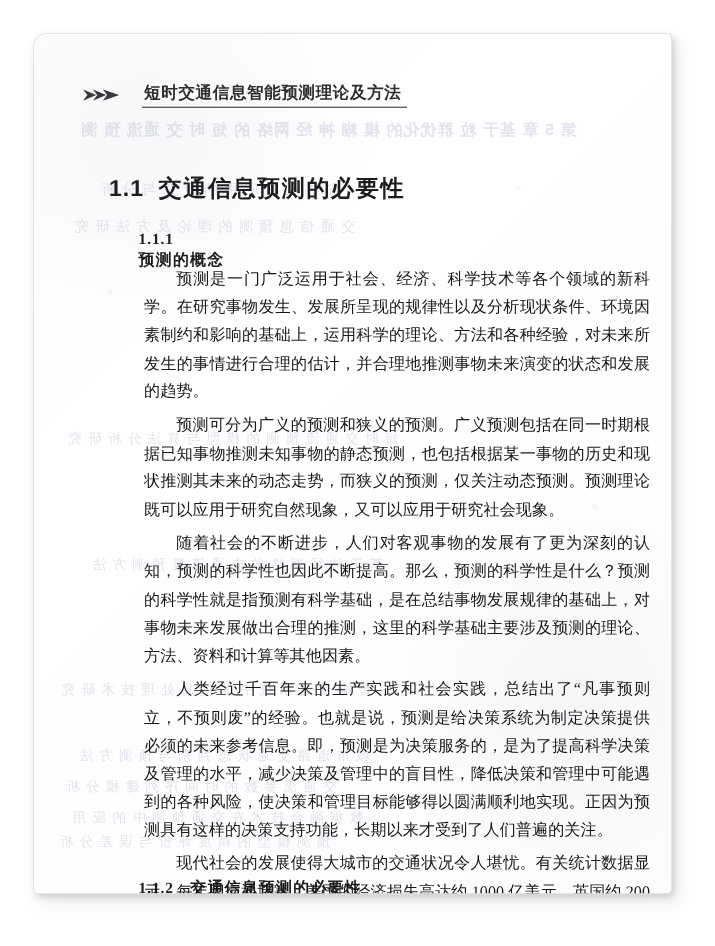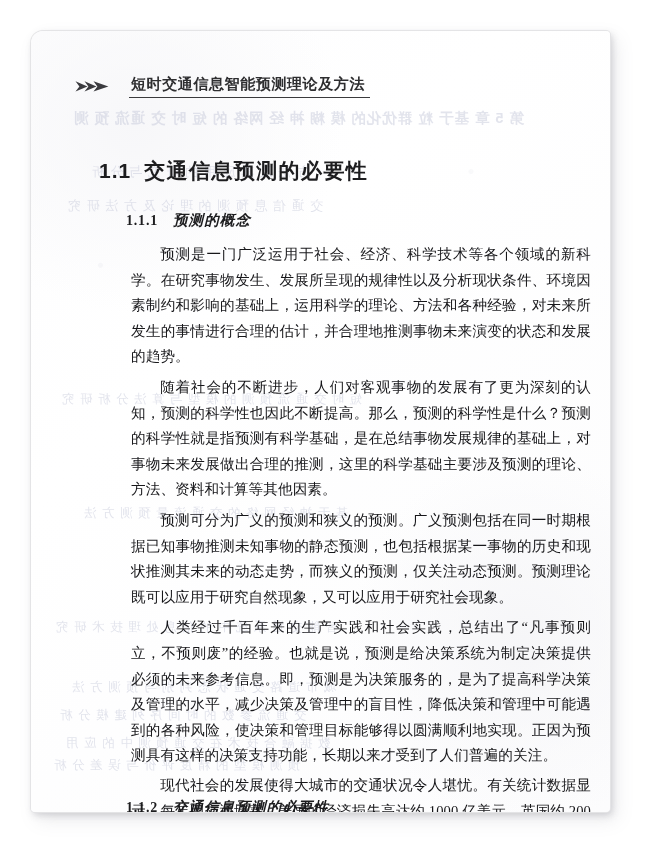--- a/index.html
+++ b/index.html
@@ -127,23 +127,22 @@
     color: #1d1d1f;
     letter-spacing: 0.8px;
     margin-right: 15px;
   }
   .subsection-title {
     font-family: "Liberation Sans", "DejaVu Sans", sans-serif;
     font-size: 14.5px;
     font-weight: 700;
     color: #1d1d1f;
     letter-spacing: 1.1px;
-    font-style: italic;
-  }
-  #subsection-1 { top: 180px; }
+  }
+  #subsection-1 { top: 180px; flex-direction: column; }
   #subsection-2 { top: 747px; margin-top: 20px; }
 
   
   .body-block {
     position: absolute;
     left: 95px;
     width: 470px;
     font-family: "Liberation Serif", "DejaVu Serif", serif;
     font-size: 14.6px;
     line-height: 25.6px;
@@ -198,22 +197,22 @@
     <span id="section-title">交通信息预测的必要性</span>
   </div>
 
   <div class="subsection-heading" id="subsection-1">
     <span class="subsection-number">1.1.1</span>
     <span class="subsection-title">预测的概念</span>
   </div>
 
   <div class="body-block" id="body-top">
     <p>预测是一门广泛运用于社会、经济、科学技术等各个领域的新科学。在研究事物发生、发展所呈现的规律性以及分析现状条件、环境因素制约和影响的基础上，运用科学的理论、方法和各种经验，对未来所发生的事情进行合理的估计，并合理地推测事物未来演变的状态和发展的趋势。</p>
+    <p>预测可分为广义的预测和狭义的预测。广义预测包括在同一时期根据已知事物推测未知事物的静态预测，也包括根据某一事物的历史和现状推测其未来的动态走势，而狭义的预测，仅关注动态预测。预测理论既可以应用于研究自然现象，又可以应用于研究社会现象。</p>
     <p>随着社会的不断进步，人们对客观事物的发展有了更为深刻的认知，预测的科学性也因此不断提高。那么，预测的科学性是什么？预测的科学性就是指预测有科学基础，是在总结事物发展规律的基础上，对事物未来发展做出合理的推测，这里的科学基础主要涉及预测的理论、方法、资料和计算等其他因素。</p>
-    <p>预测可分为广义的预测和狭义的预测。广义预测包括在同一时期根据已知事物推测未知事物的静态预测，也包括根据某一事物的历史和现状推测其未来的动态走势，而狭义的预测，仅关注动态预测。预测理论既可以应用于研究自然现象，又可以应用于研究社会现象。</p>
     <p>人类经过千百年来的生产实践和社会实践，总结出了“凡事预则立，不预则废”的经验。也就是说，预测是给决策系统为制定决策提供必须的未来参考信息。即，预测是为决策服务的，是为了提高科学决策及管理的水平，减少决策及管理中的盲目性，降低决策和管理中可能遇到的各种风险，使决策和管理目标能够得以圆满顺利地实现。正因为预测具有这样的决策支持功能，长期以来才受到了人们普遍的关注。</p>
 
   </div>
 
   <div class="subsection-heading" id="subsection-2">
     <span class="subsection-number">1.1.2</span>
     <span class="subsection-title">交通信息预测的必要性</span>
   </div>
 
   <div class="body-block" id="body-bottom">

